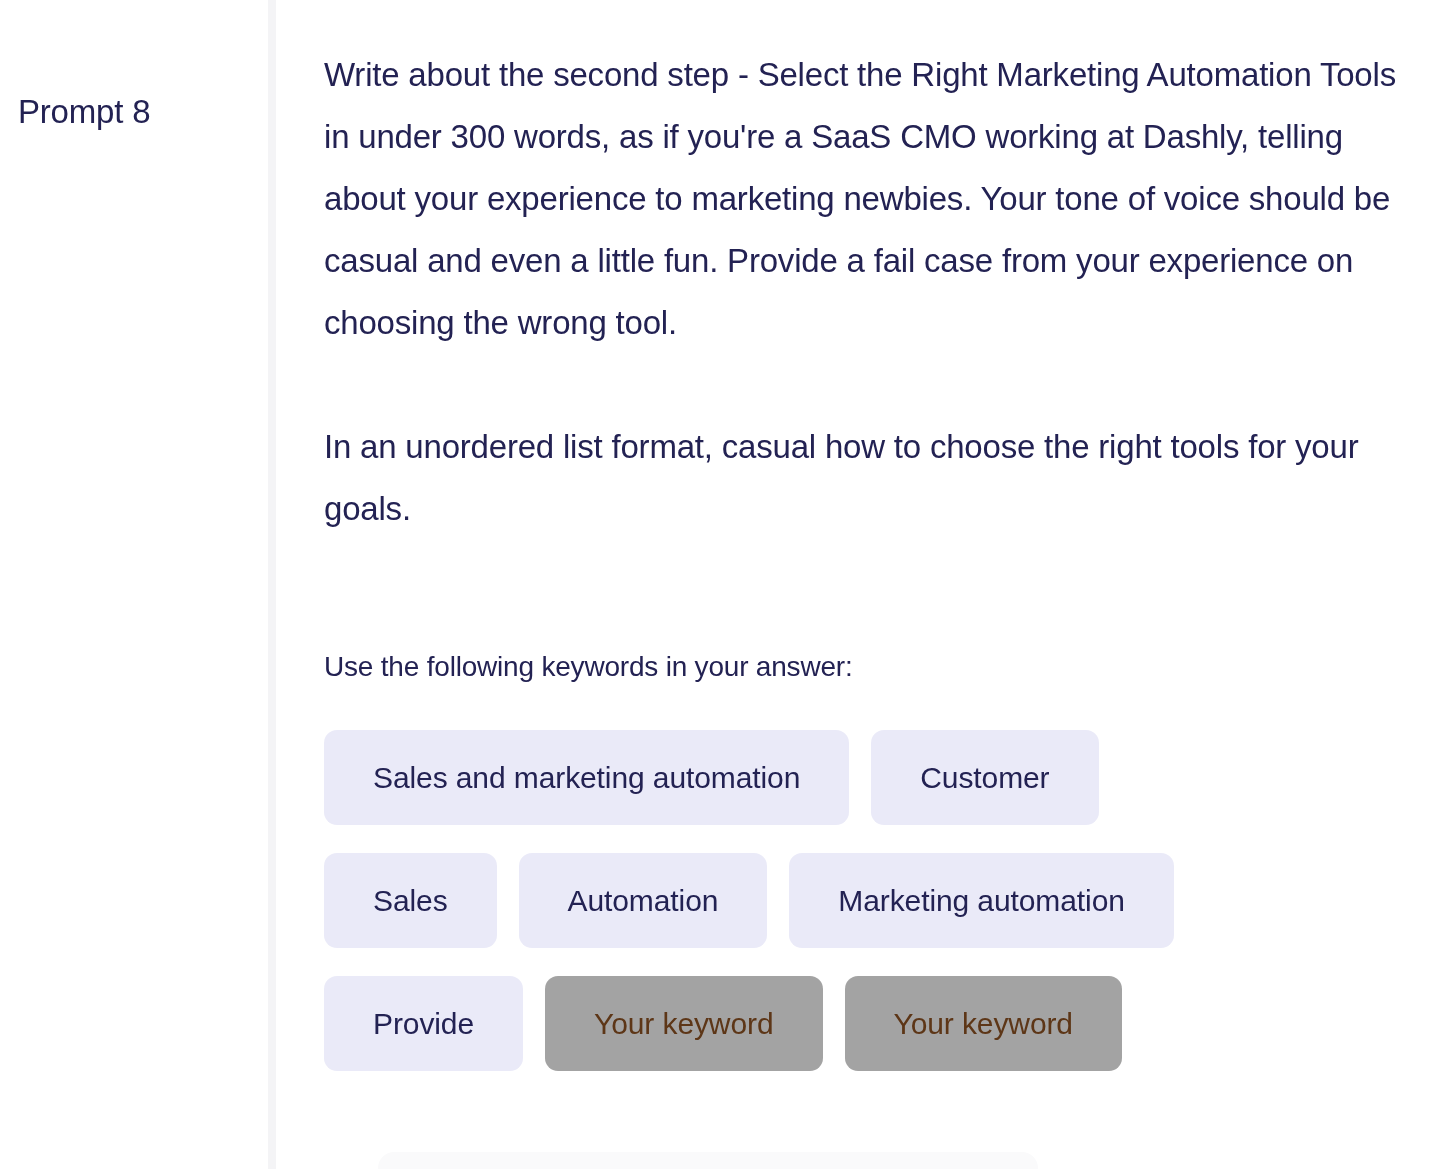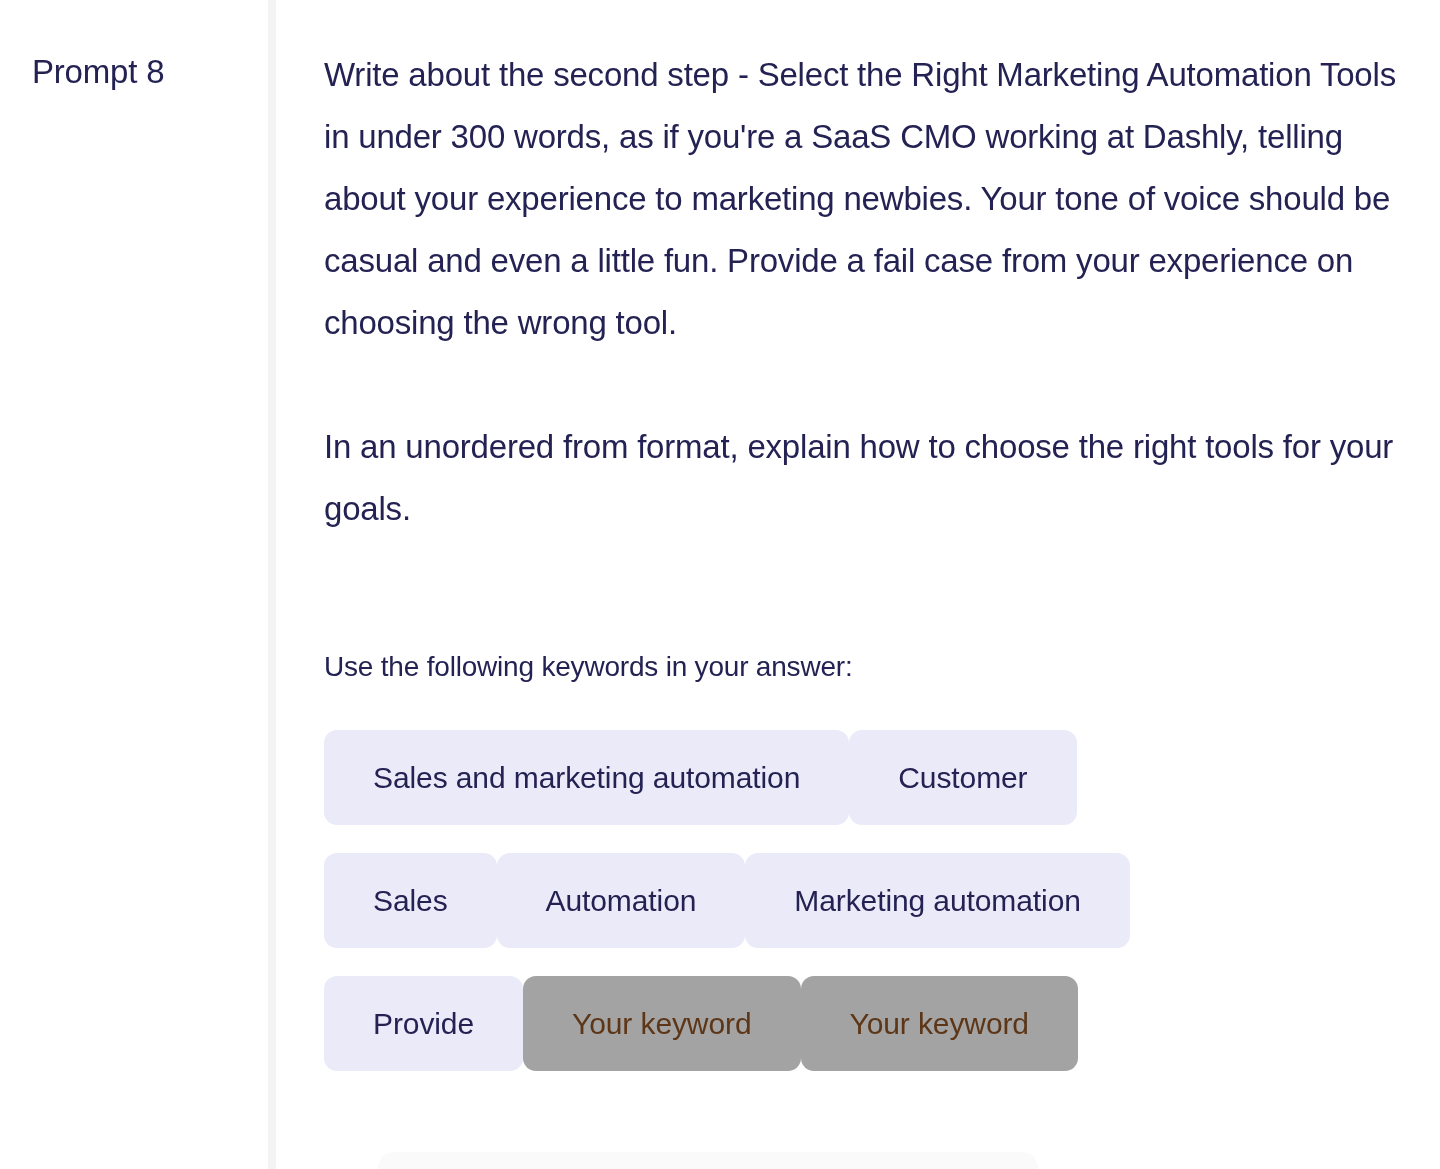--- a/index.html
+++ b/index.html
@@ -24,21 +24,22 @@
     align-items: flex-start;
     box-sizing: border-box;
   }
 
   
   .label-col {
     width: 268px;
     flex: 0 0 268px;
     box-sizing: border-box;
     padding-top: 52px;
-    padding-left: 32px;
+    padding-left: 18px;
+    margin-top: 40px;
   }
   .prompt-label {
     font-size: 33px;
     line-height: 40px;
     font-weight: 400;
     color: #232253;
     letter-spacing: -0.2px;
     white-space: nowrap;
   }
 
@@ -85,20 +86,21 @@
   
   .chip-rows {
     margin-top: 32px;
     display: flex;
     flex-direction: column;
     gap: 28px;
   }
   .chip-row {
     display: flex;
     flex-direction: row;
+    gap: 22px;
     align-items: flex-end;
   }
   .chip {
     box-sizing: border-box;
     height: 95px;
     display: flex;
     align-items: center;
     justify-content: center;
     padding: 0 49px;
     border-radius: 13px;
@@ -139,21 +141,21 @@
     <div class="prompt-label">Prompt 8</div>
   </div>
 
   <div class="divider"></div>
 
   <div class="content-col">
 
     <div class="prompt-body">
       <p>Write about the second step - Select the Right Marketing Automation Tools in under 300 words, as if you're a SaaS CMO working at Dashly, telling about your experience to marketing newbies. Your tone of voice should be casual and even a little fun. Provide a fail case from your experience on choosing the wrong tool.</p>
       <div class="para-gap"></div>
-      <p>In an unordered from format, explain how to choose the right tools for your goals.</p>
+      <p>In an unordered list format, casual how to choose the right tools for your goals.</p>
       <div class="para-gap-wide"></div>
     </div>
 
     <div class="keywords-intro">Use the following keywords in your answer:</div>
 
     <div class="chip-rows">
 
       <div class="chip-row">
         <div class="chip kw-filled">Sales and marketing automation</div>
         <div class="chip kw-filled">Customer</div>

